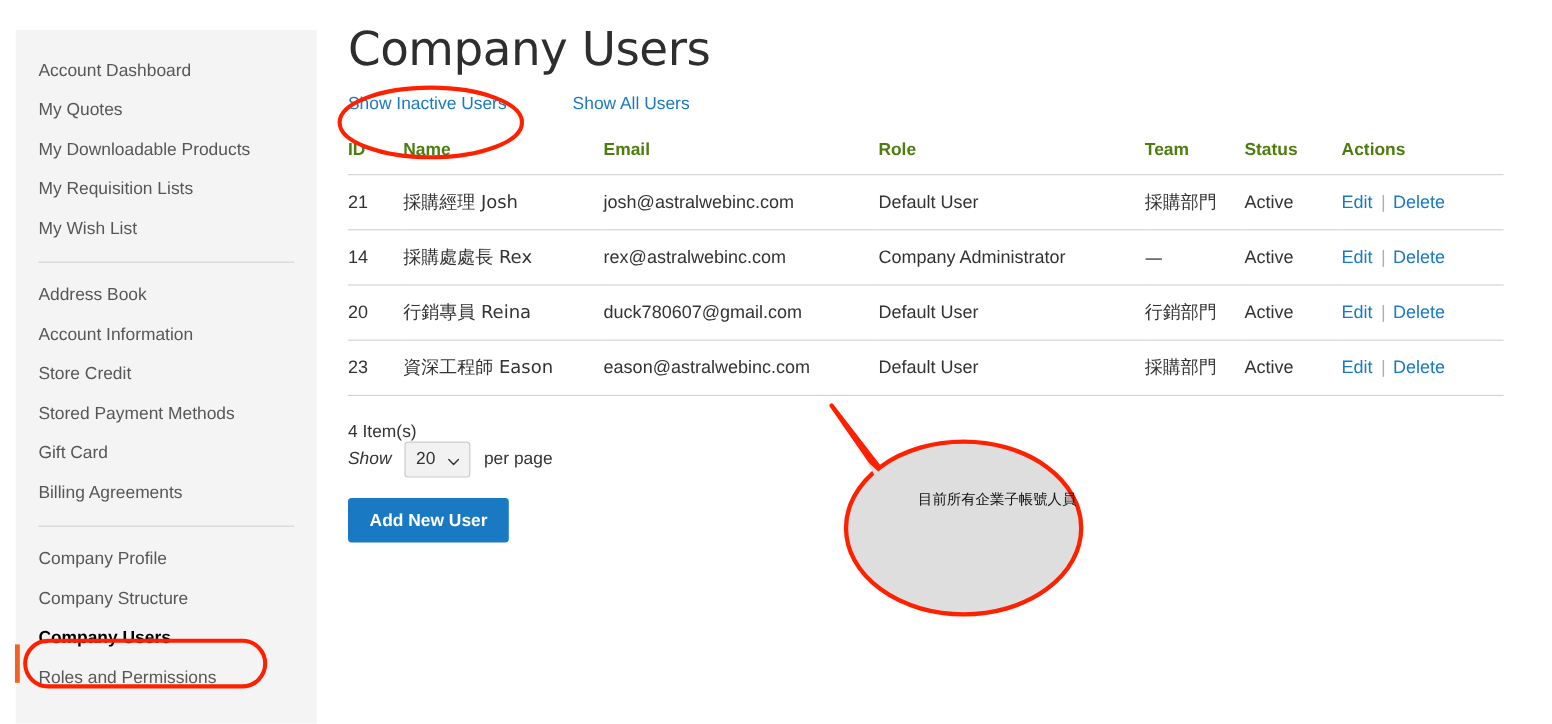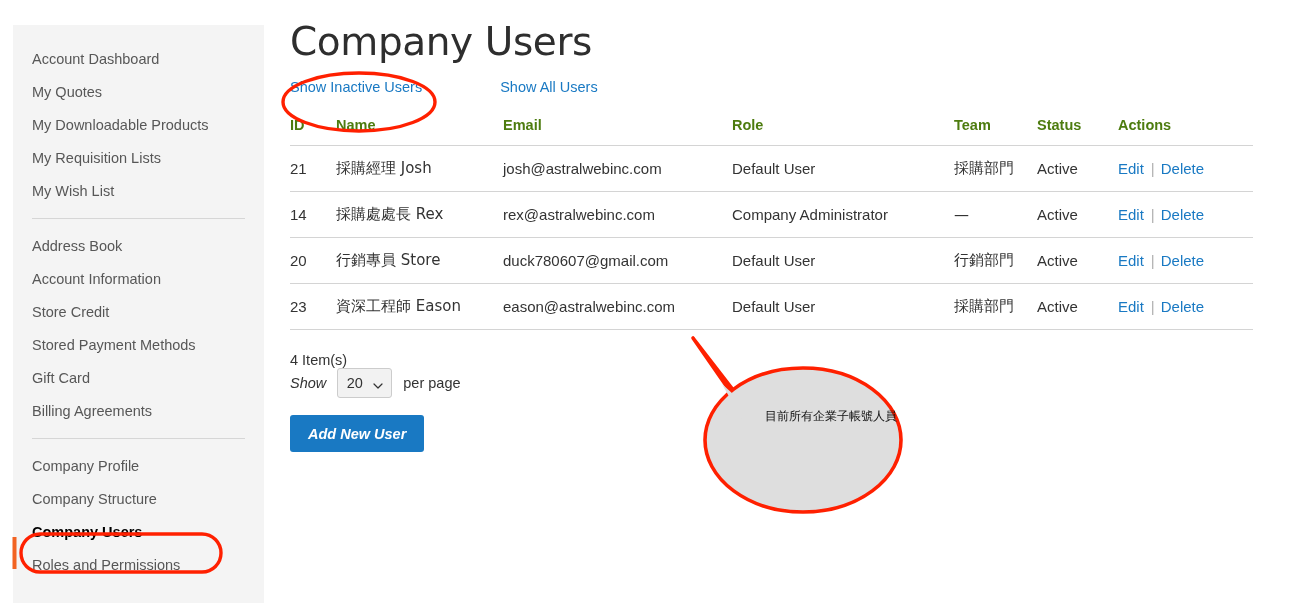--- a/index.html
+++ b/index.html
@@ -73,21 +73,21 @@
     height: 20px;
     display: flex;
     align-items: center;
   }
   .filter-link {
     color: #1979c3;
     font-size: 14.5px;
     text-decoration: none;
     cursor: pointer;
   }
-  .filter-link.second { margin-left: 78px; }
+  .filter-link.second { margin-left: 55px; }
 
   
   #users-table {
     margin-top: 20px;
     width: 963px;
     border-collapse: collapse;
     table-layout: fixed;
   }
   #users-table th {
     text-align: left;
@@ -172,21 +172,20 @@
     background: #1979c3;
     color: #ffffff;
     font-weight: bold;
     font-size: 14.5px;
     border: none;
     border-radius: 3px;
     height: 37px;
     padding: 0 18px;
     cursor: pointer;
     font-family: "Liberation Sans", "DejaVu Sans", sans-serif;
-    font-style: italic;
   }
 
   
   #annotations {
     position: absolute;
     left: 0; top: 0;
     width: 1293px; height: 603px;
     pointer-events: none;
   }
   .cjk {
@@ -287,21 +286,21 @@
         <td class="cjk">採購處處長 Rex</td>
         <td>rex@astralwebinc.com</td>
         <td>Company Administrator</td>
         <td class="cjk">—</td>
         <td>Active</td>
         <td><a class="action-link">Edit</a><span class="action-sep">|</span><a class="action-link">Delete</a></td>
       </tr>
 
       <tr>
         <td>20</td>
-        <td class="cjk">行銷專員 Store</td>
+        <td class="cjk">行銷專員 Reina</td>
         <td>duck780607@gmail.com</td>
         <td>Default User</td>
         <td class="cjk">行銷部門</td>
         <td>Active</td>
         <td><a class="action-link">Edit</a><span class="action-sep">|</span><a class="action-link">Delete</a></td>
       </tr>
 
       <tr>
         <td>23</td>
         <td class="cjk">資深工程師 Eason</td>

